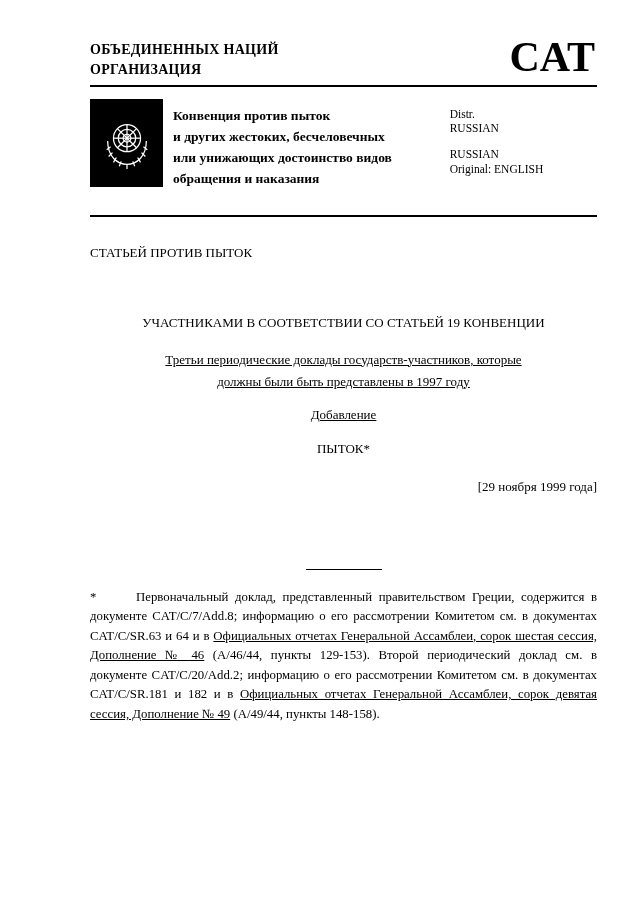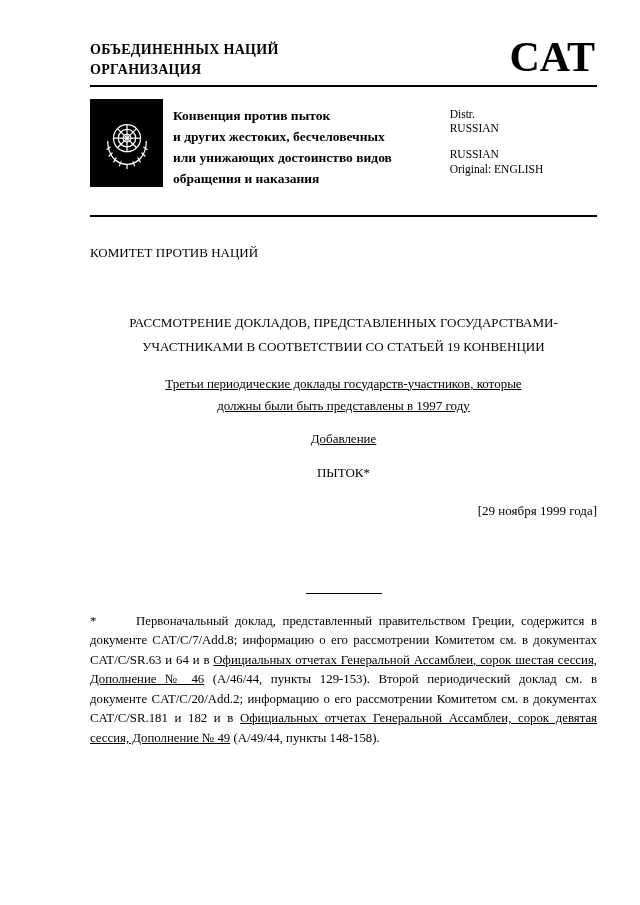--- a/index.html
+++ b/index.html
@@ -102,24 +102,23 @@
       <div class="distr-group">
         <div>RUSSIAN</div>
         <div>Original:  ENGLISH</div>
       </div>
     </div>
   </section>
 
   <hr class="rule rule-2">
 
   <main>
-    <div class="committee">КОМИТЕТ ПРОТИВ НАЦИЙ</div>
+    <div class="committee">СТАТЬЕЙ ПРОТИВ ПЫТОК</div>
 
     <div class="main-title">
-      <div>РАССМОТРЕНИЕ ДОКЛАДОВ, ПРЕДСТАВЛЕННЫХ ГОСУДАРСТВАМИ-</div>
       <div>УЧАСТНИКАМИ В СООТВЕТСТВИИ СО СТАТЬЕЙ 19 КОНВЕНЦИИ</div>
     </div>
 
     <div class="subtitle">
       <div><span class="line">Третьи периодические доклады государств-участников, которые</span></div>
       <div><span class="line">должны были быть представлены в 1997 году</span></div>
     </div>
 
     <div class="addendum"><span>Добавление</span></div>
 

